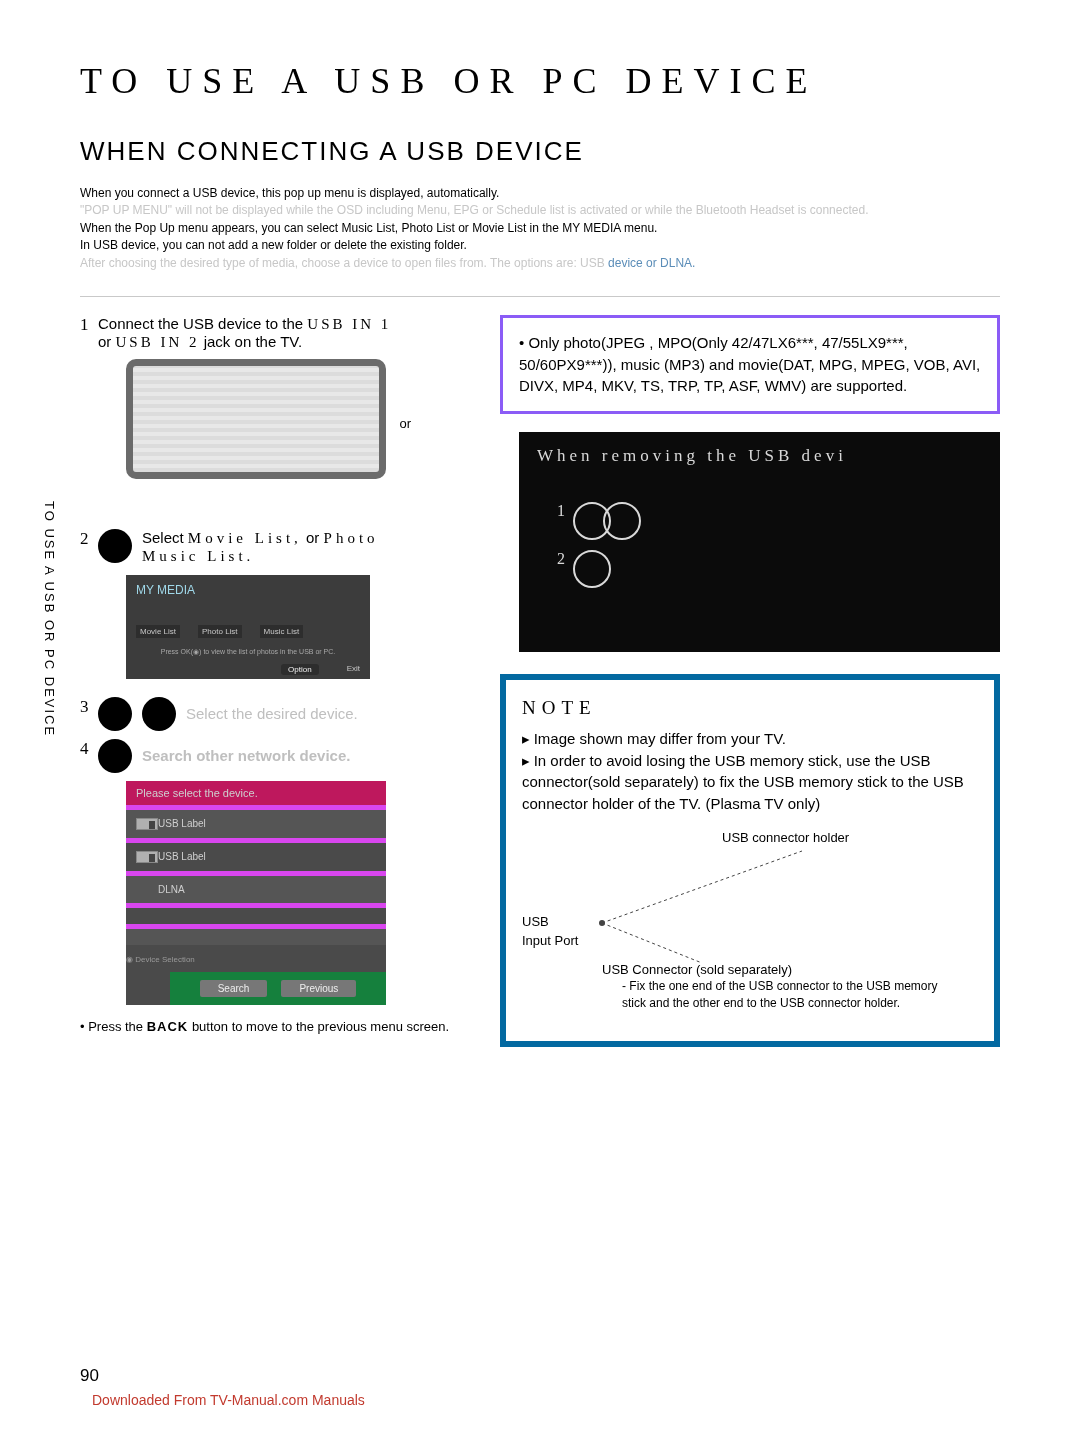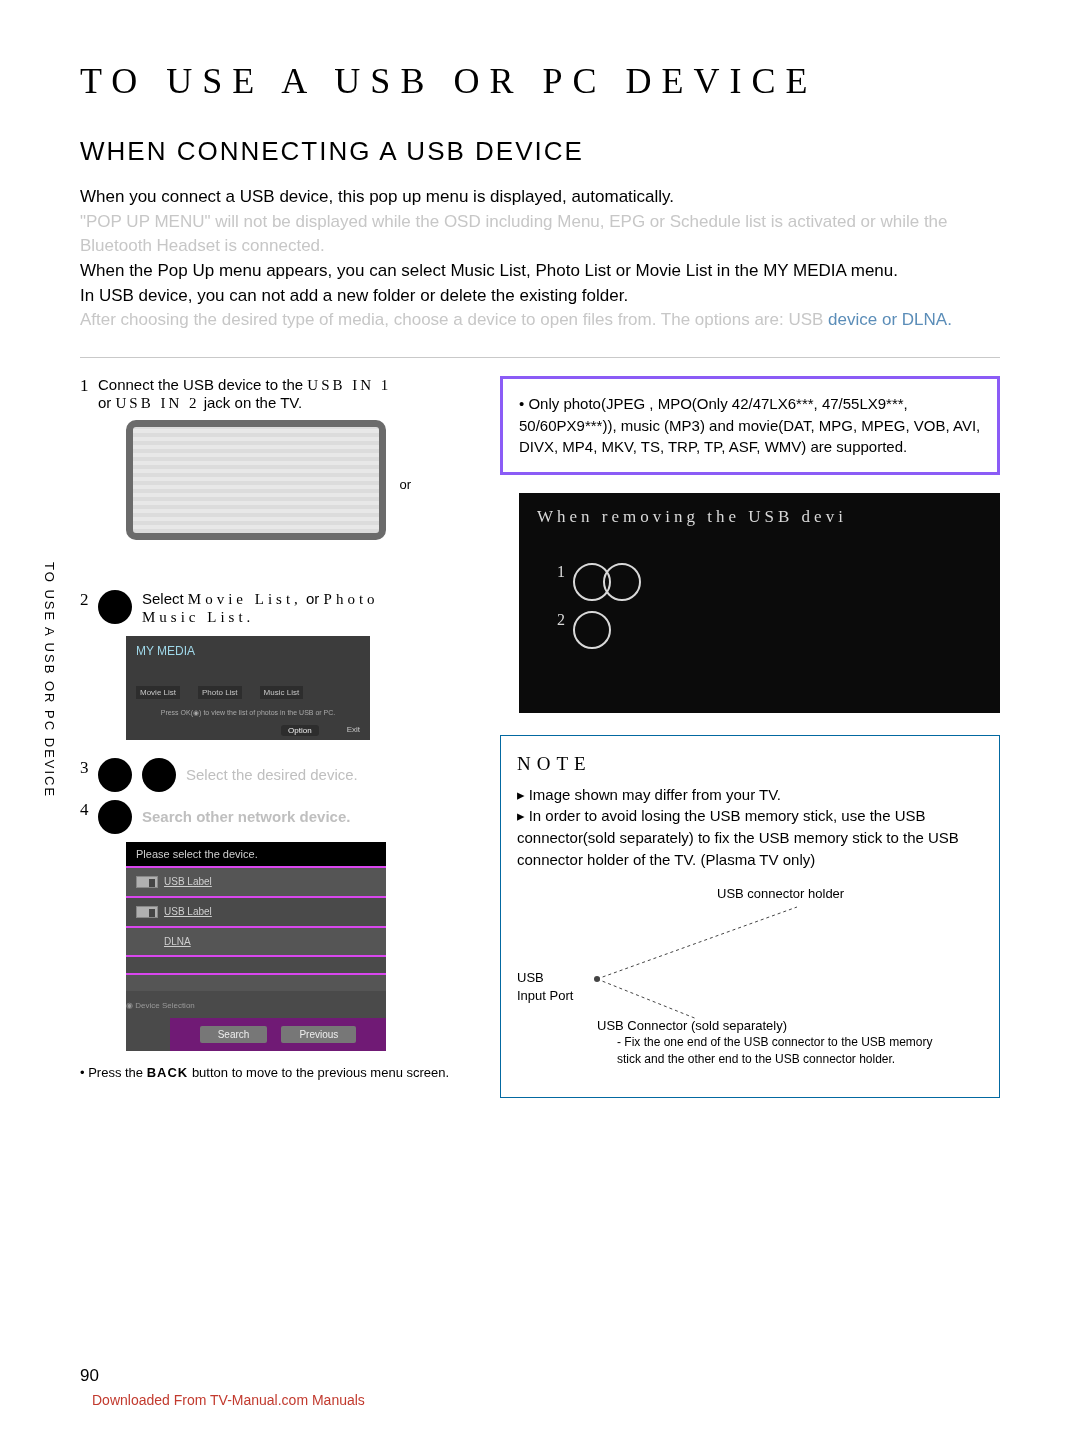--- a/index.html
+++ b/index.html
@@ -19,21 +19,21 @@
     font-family: "Times New Roman", serif;
     margin-bottom: 34px;
   }
   .subtitle {
     font-size: 26px;
     letter-spacing: 2px;
     font-family: Liberation Sans, sans-serif;
     margin-bottom: 18px;
   }
   .intro {
-    font-size: 17px;
+    font-size: 12px;
     line-height: 1.45;
     margin-bottom: 2px;
   }
   .intro .gray { color: #c7c7c7; }
   .intro .blue { color: #5b8db8; }
   hr.sep {
     border: none;
     border-top: 1px solid #c9c9c9;
     margin: 24px 0 18px 0;
   }
@@ -119,41 +119,41 @@
   .device-panel {
     width: 260px;
     background: #4a4a4a;
     color: #cfcfcf;
     margin-left: 46px;
     margin-top: 2px;
     font-size: 10px;
     padding: 0;
   }
   .device-panel .dp-head {
-    background: #000000; padding: 6px 10px; font-size: 11px;
+    background: #be185d; padding: 6px 10px; font-size: 11px;
   }
   .dp-row {
-    border-top: 2px solid #d946ef;
+    border-top: 5px solid #d946ef;
     padding: 8px 10px;
-    display:flex; align-items:center; gap:6px;text-decoration:underline;
+    display:flex; align-items:center; gap:0;
   }
   .dp-row.alt { background:#555; }
   .dp-icon {
     width: 22px; height: 12px;
     background: #b0b0b0; border: 1px solid #888;
     position: relative;
   }
   .dp-icon::after{
     content:''; position:absolute; right:2px; top:2px; width:6px; height:8px; background:#444;
   }
   .dp-buttons {
     display:flex; gap: 14px;
     justify-content: center;
     padding: 8px;
-    background:#701a75;
+    background:#15803d;
     margin-left:44px;
   }
   .dp-buttons div {
     background: #777; color:#eee;
     padding: 3px 18px; font-size: 10px;
     border-radius:2px;
   }
   .dp-mid { text-align:left; color:#999; font-size:8px; padding:10px 0 8px; }
   .footnote {
     font-size: 13px;
@@ -177,21 +177,21 @@
   .right-dark .dcircles {
     margin-top: 36px; margin-left: 20px;
   }
   .dcircle {
     width: 38px; height: 38px; border: 2px solid #d9d9d9;
     border-radius: 50%; display:inline-block; margin-right:-8px;
     vertical-align:middle;
   }
   .dcircle-num { font-size:16px; color:#d9d9d9; font-family:"Times New Roman",serif; margin-right:4px; vertical-align:top; }
   .notebox {
-    border: 1px solid #0369a1;
+    border: 6px solid #0369a1;
     padding: 14px 16px 18px 16px;
     font-size: 15px; line-height: 1.45;
     margin-top: 22px;
   }
   .notebox .ntitle {
     font-family: "Times New Roman", serif;
     letter-spacing: 6px; font-size: 19px;
     margin-bottom: 6px;
   }
   .usb-diagram {

